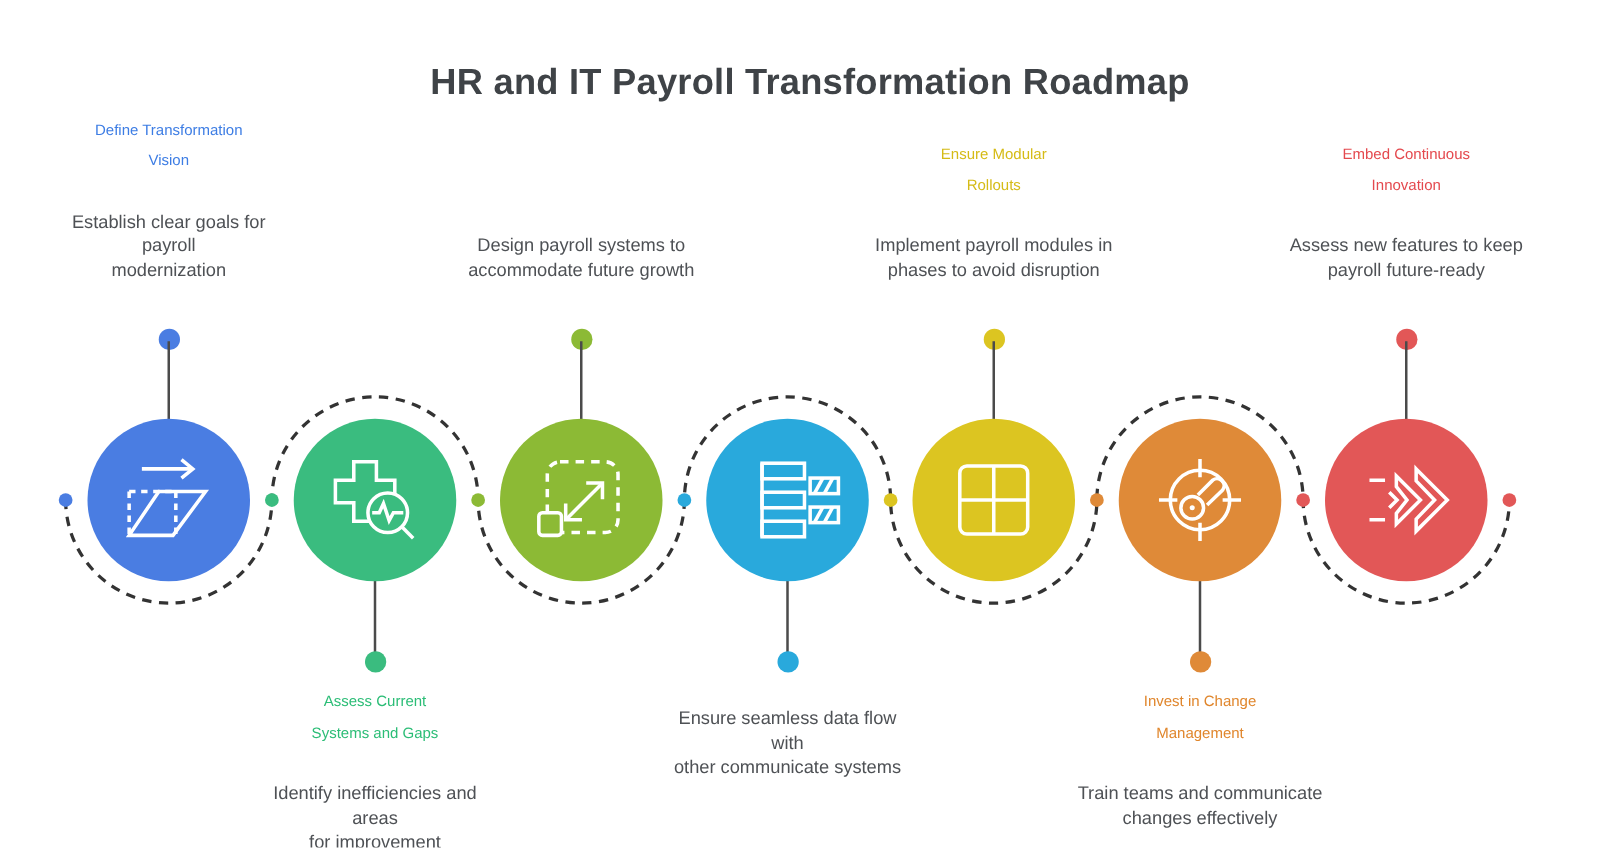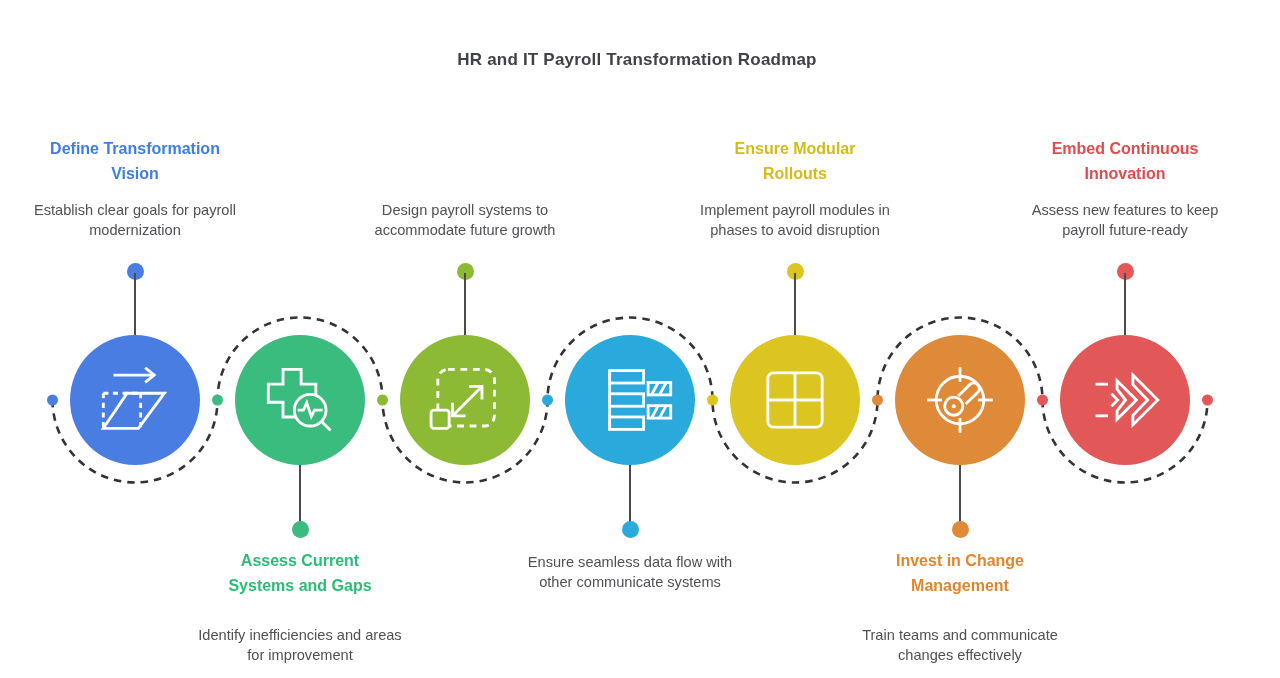--- a/index.html
+++ b/index.html
@@ -1,36 +1,36 @@
 <!DOCTYPE html>
 <html><head>
 <meta charset="utf-8">
 <style>
   html,body{margin:0;padding:0;background:#ffffff;}
   body{width:1280px;height:678px;overflow:hidden;font-family:"Liberation Sans",sans-serif;position:relative;}
   .canvas{position:absolute;inset:0;background:#ffffff;}
   h1.main-title{
-    position:absolute;top:50px;left:5px;width:1264px;margin:0;
-    text-align:center;font-size:17px;font-weight:bold;color:#3f4347;letter-spacing:.2px;
+    position:absolute;top:50px;left:16px;width:1264px;margin:0;
+    text-align:center;font-size:29px;font-weight:bold;color:#3f4347;letter-spacing:.2px;
   }
   svg.wire{position:absolute;left:0;top:0;}
   .item{position:absolute;left:0;top:0;width:0;height:0;}
   .textblock{
     position:absolute;width:230px;left:calc(var(--cx) - 115px);
     text-align:center;
   }
   .item.top .textblock{top:138px;height:106px;display:flex;flex-direction:column;justify-content:flex-end;}
   .item.bottom .textblock{top:549px;}
   .textblock h2{
-    margin:0 0 11px 0;font-size:16px;font-weight:bold;line-height:24.5px;
+    margin:0 0 11px 0;font-size:12px;font-weight:normal;line-height:24.5px;
     color:var(--tc);white-space:pre-line;
   }
   .item.bottom .textblock h2{margin-bottom:28px;}
   .textblock p{
-    margin:4px;font-size:14.6px;line-height:19.5px;color:#4e5155;white-space:pre-line;
+    margin:17px;font-size:14.6px;line-height:19.5px;color:#4e5155;white-space:pre-line;
   }
   .stem{
     position:absolute;width:2px;background:#4b4b4b;left:calc(var(--cx) - 1px);
   }
   .item.top .stem{top:273px;height:63px;}
   .item.bottom .stem{top:464px;height:58px;}
   .stem-dot{
     position:absolute;width:17px;height:17px;border-radius:50%;
     background:var(--c);left:calc(var(--cx) - 8.5px);
   }

